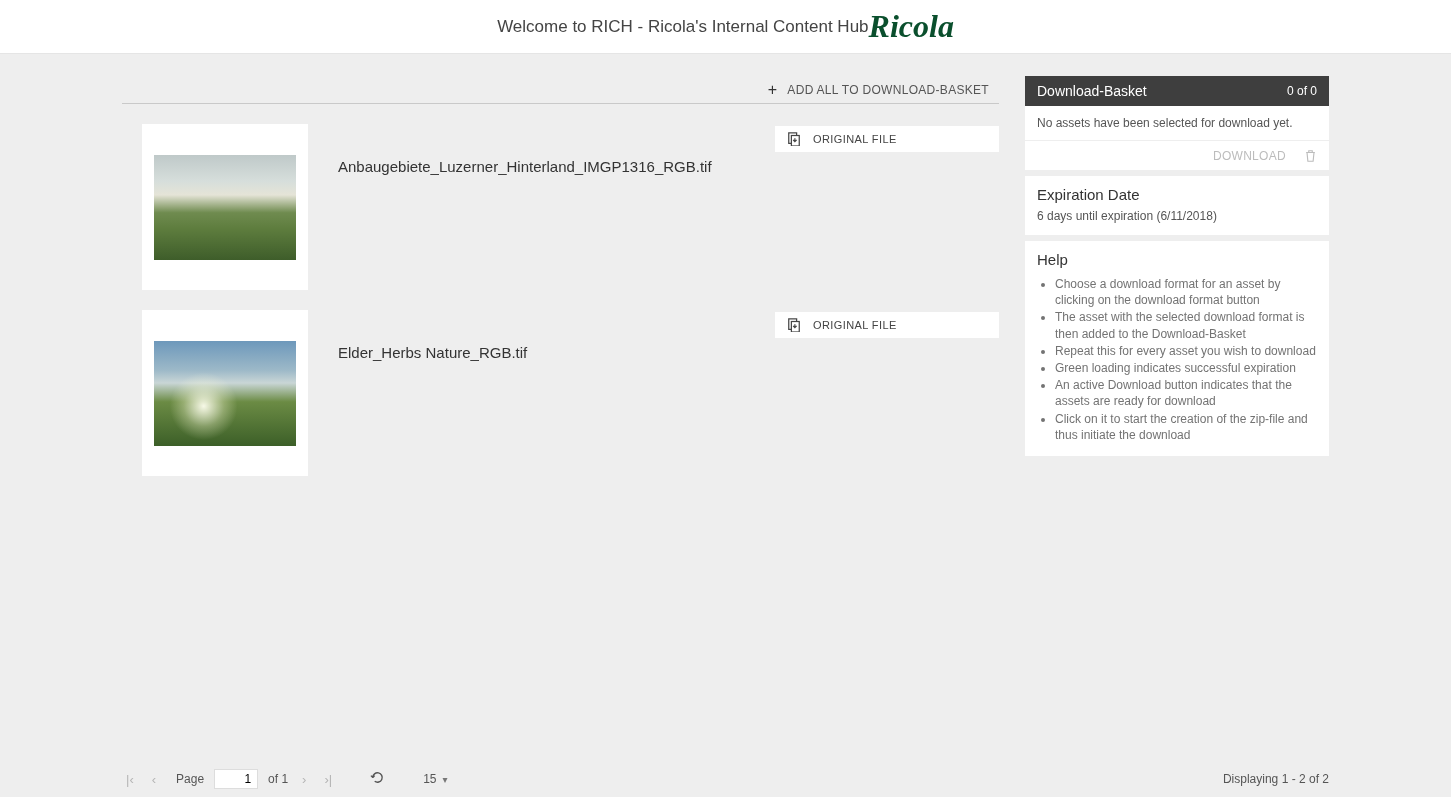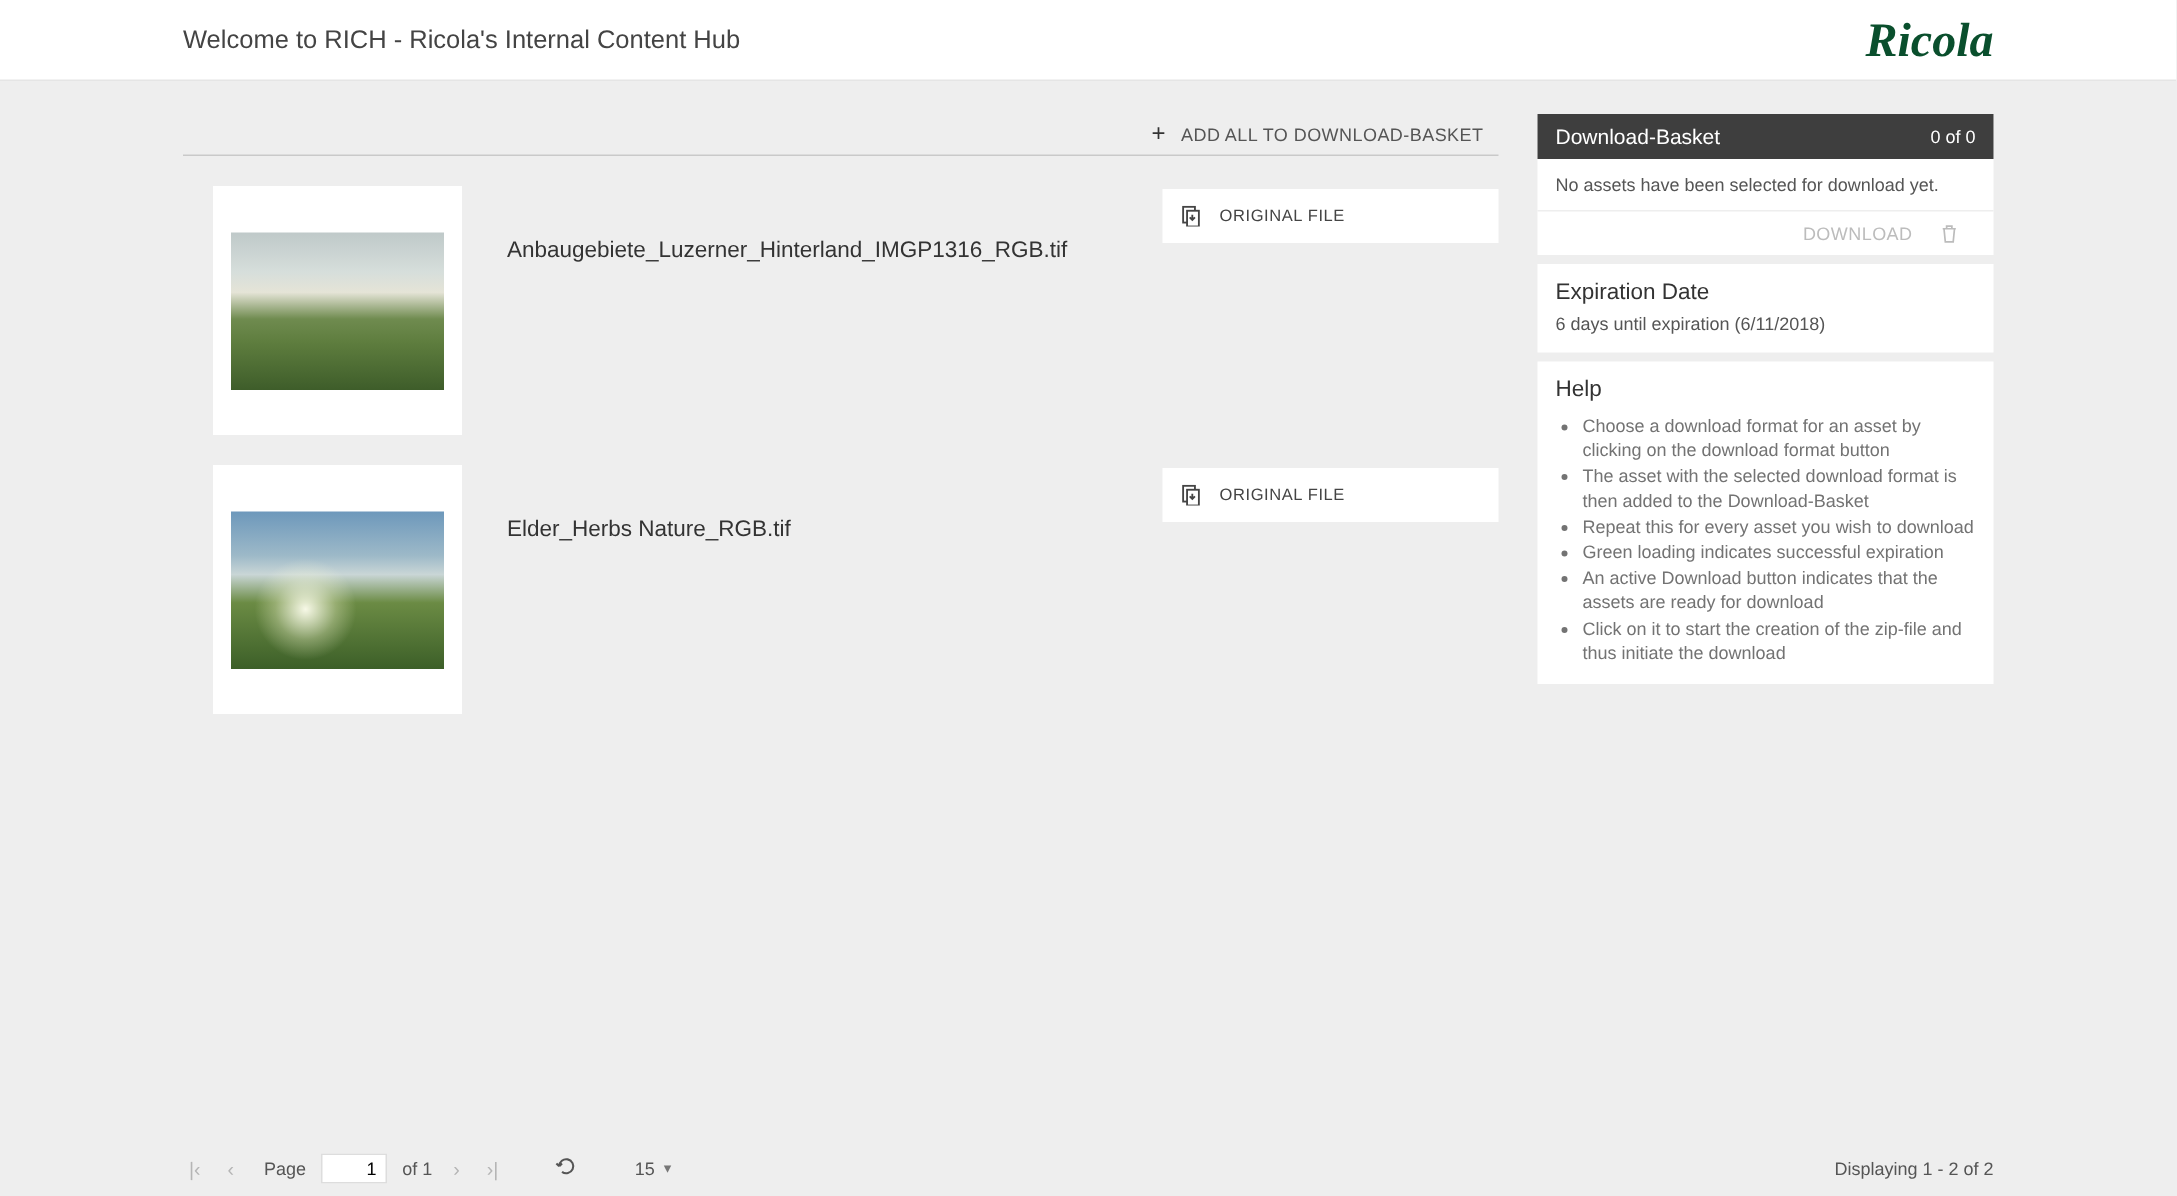--- a/index.html
+++ b/index.html
@@ -12,21 +12,21 @@
     height: 797px;
     overflow: hidden;
     position: relative;
   }
   .header {
     background: #fff;
     height: 54px;
     border-bottom: 1px solid #e5e5e5;
     display: flex;
     align-items: center;
-    justify-content: space-between;
+    justify-content: center;
     padding: 0 122px;
   }
   .header .title {
     font-size: 17px;
     color: #444;
   }
   .logo {
     font-family: "Brush Script MT", cursive;
     font-size: 32px;
     color: #0a4f2d;
@@ -91,21 +91,21 @@
   }
   .asset-info { flex: 1; min-width: 0; }
   .asset-title {
     font-size: 15px;
     color: #333;
     padding-top: 2px;
     margin-top: 32px;
   }
   .format-btn {
     width: 224px;
-    height: 36px;
+    height: 26px;
     background: #fff;
     display: flex;
     align-items: center;
     gap: 12px;
     padding: 0 12px;
     font-size: 11px;
     letter-spacing: 0.4px;
     color: #444;
     cursor: pointer;
     margin-top: 2px;
@@ -129,21 +129,21 @@
     font-size: 14px;
   }
   .panel-header.dark .count { font-size: 12px; }
   .panel-body { padding: 10px 12px; font-size: 12px; color: #555; }
   .download-row {
     height: 30px;
     display: flex;
     align-items: center;
     justify-content: flex-end;
     gap: 18px;
-    padding: 0 23px;
+    padding: 0 12px;
     border-top: 1px solid #eee;
     color: #bcbcbc;
     font-size: 12px;
     letter-spacing: 0.3px;
   }
   .trash-icon { width:13px; height:14px; }
   .panel-title {
     font-size: 15px;
     color: #333;
     padding: 10px 12px 4px 12px;

